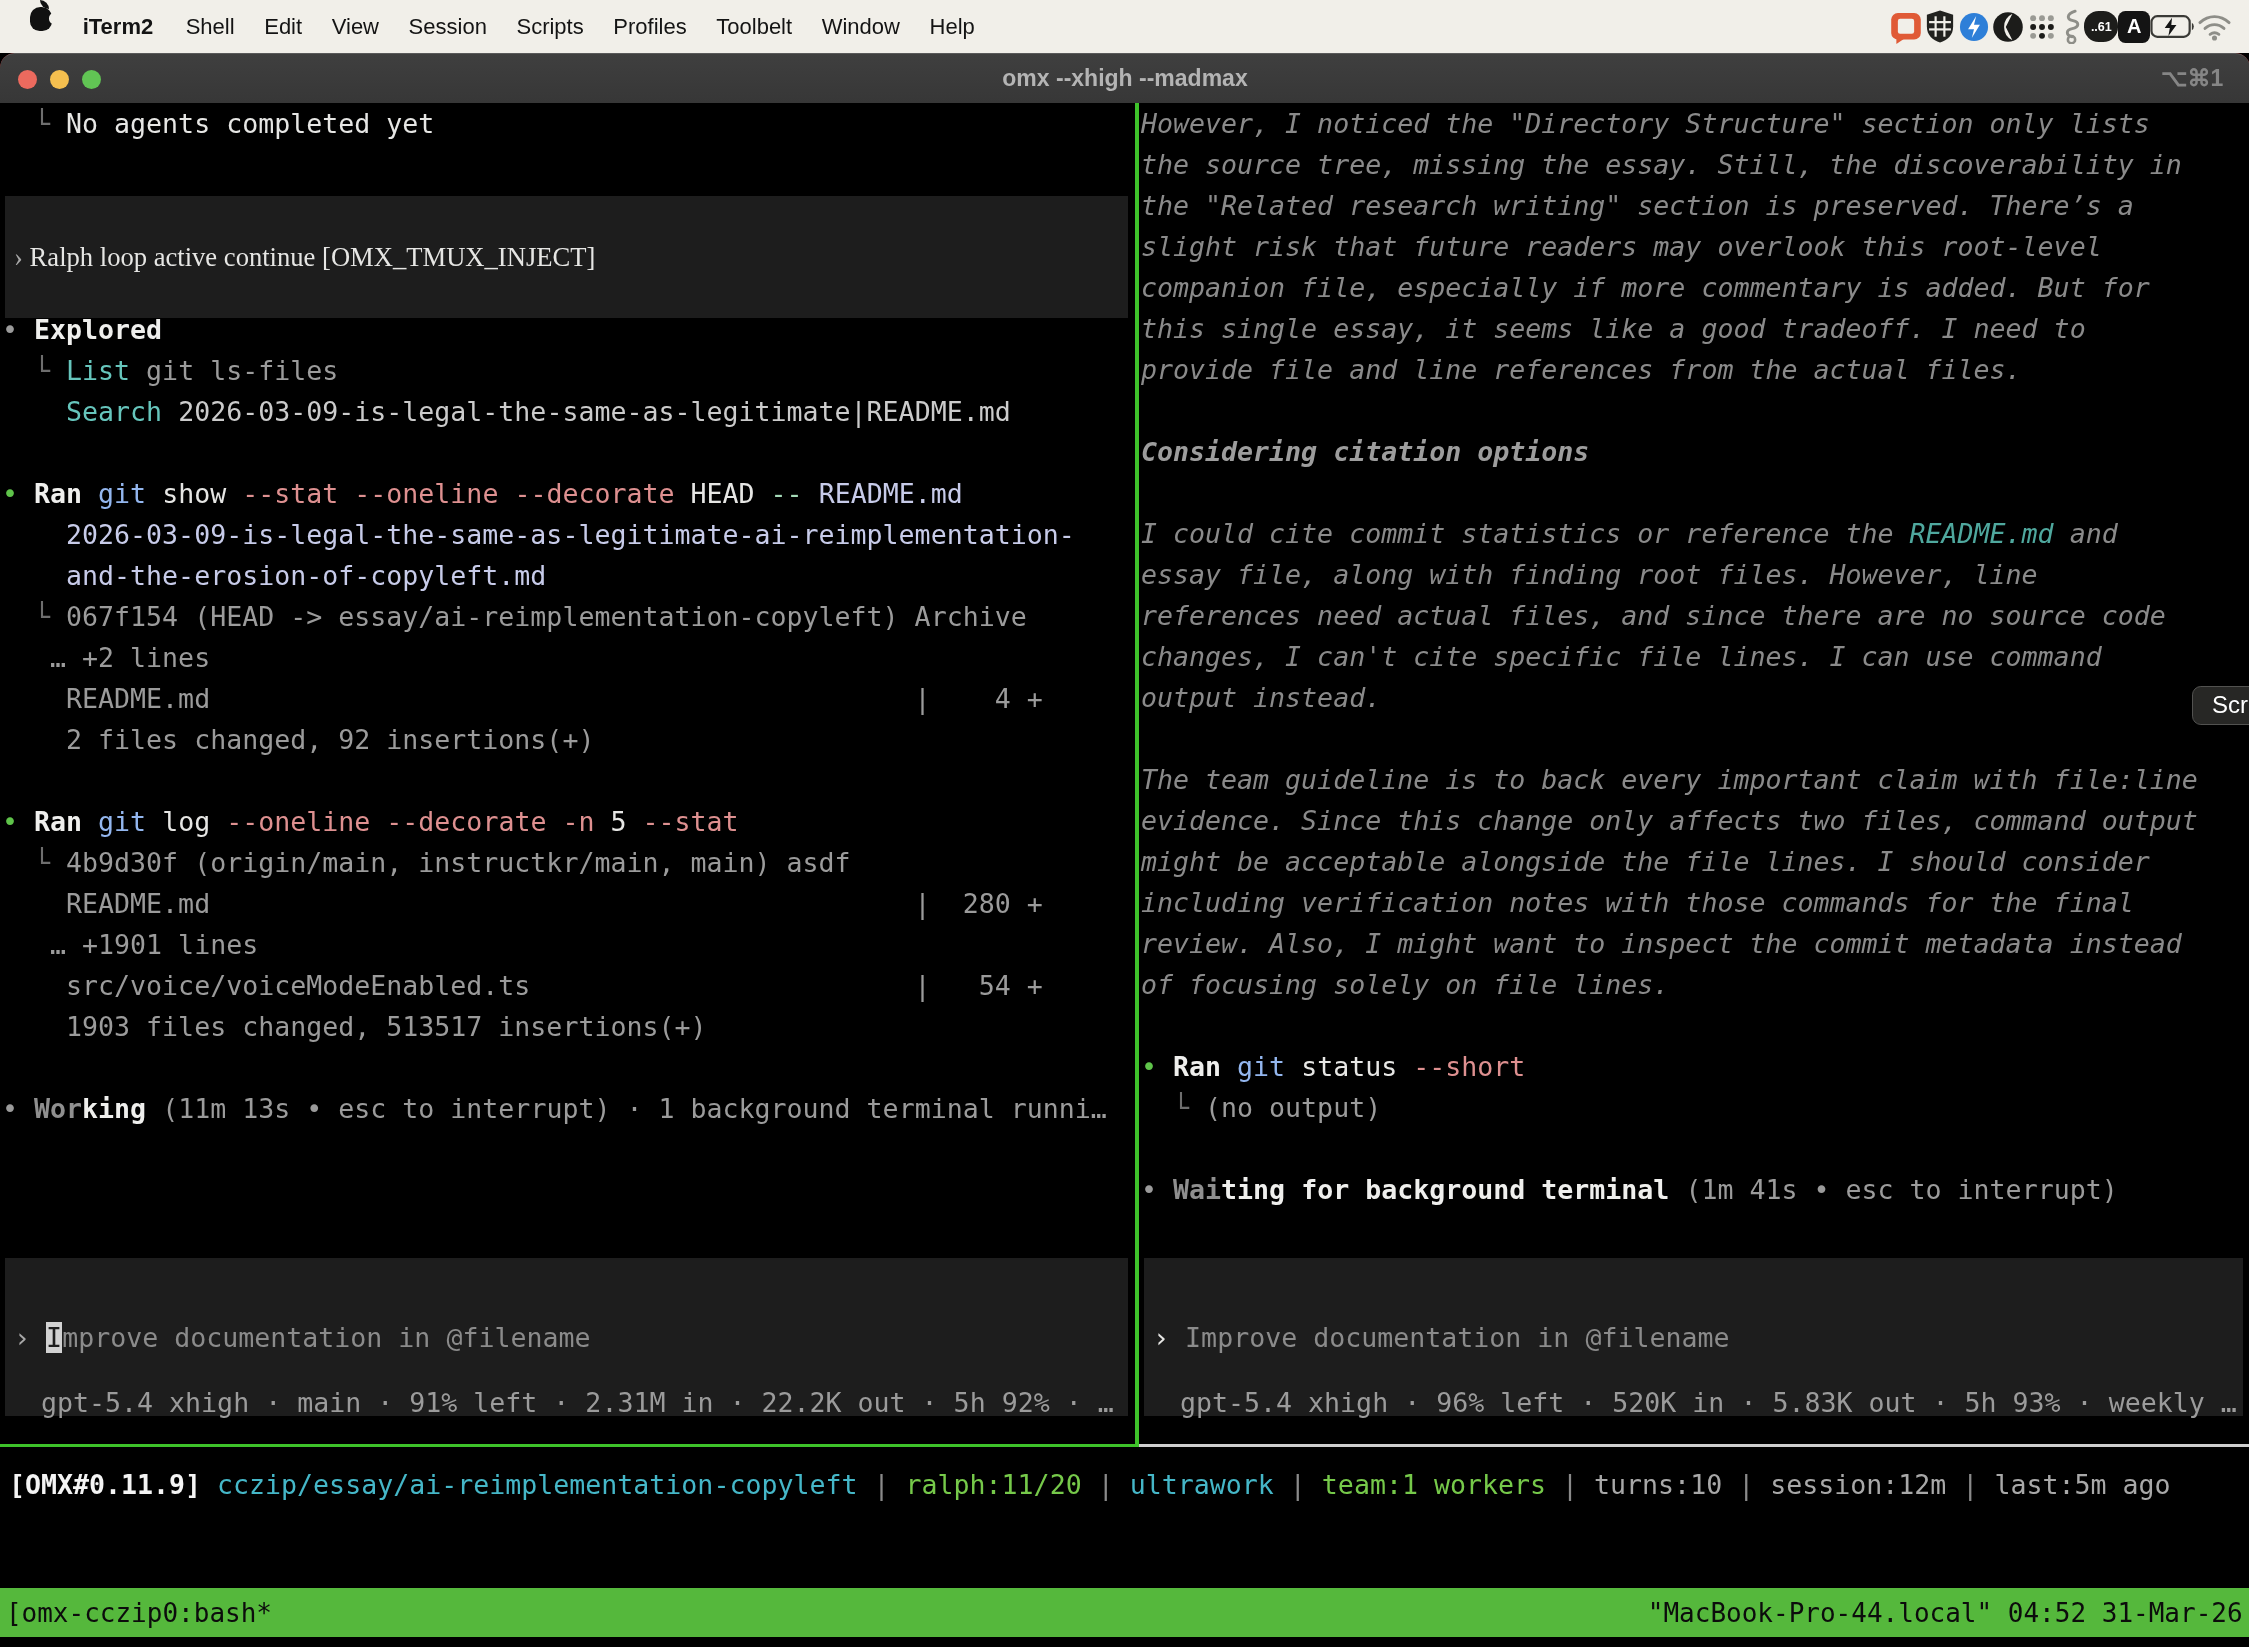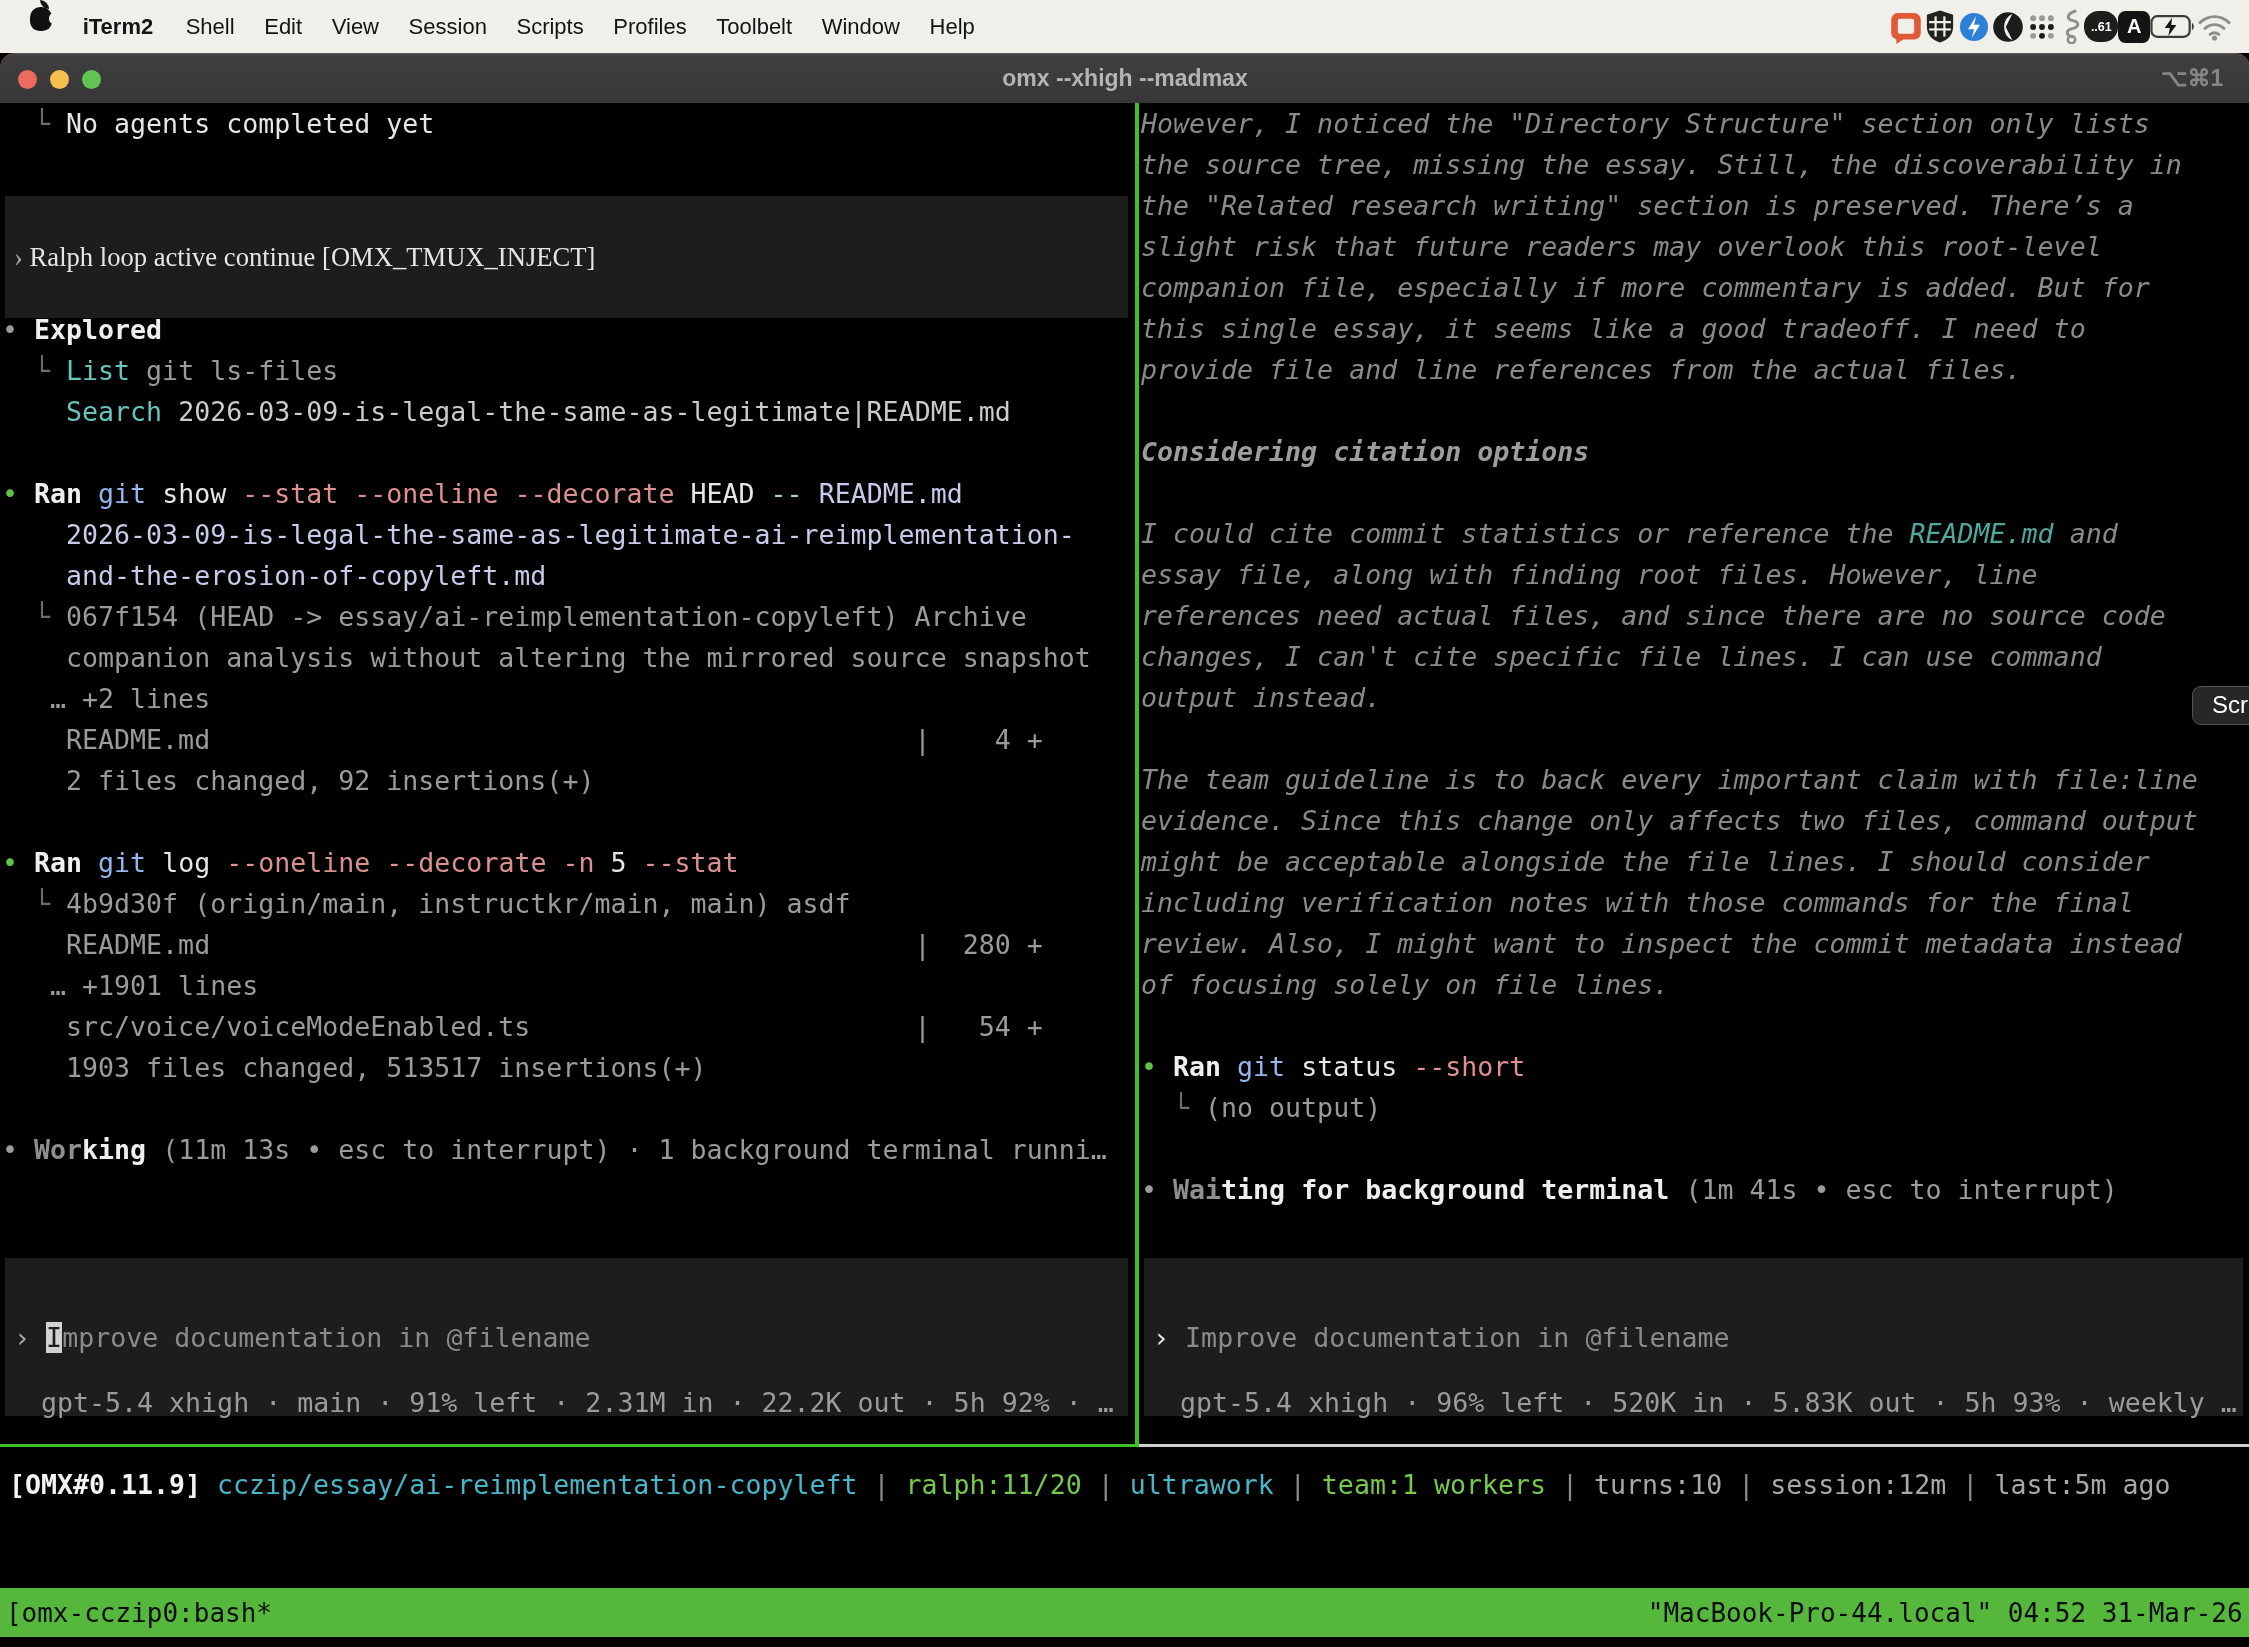--- a/index.html
+++ b/index.html
@@ -220,21 +220,20 @@
           </div>
         <div class="flow" style="margin-top:165px;">
             <div class="t-line"><span class="s-g">• </span><span class="s-b">Explored</span></div>
             <div class="t-line"><span class="s-tree">  └ </span><span class="s-cyan">List</span><span class="s-g"> git ls-files</span></div>
             <div class="t-line"><span class="s-g">    </span><span class="s-cyan">Search</span><span class="s-lg"> 2026-03-09-is-legal-the-same-as-legitimate|README.md</span></div>
             <div class="t-line">&nbsp;</div>
             <div class="t-line"><span class="s-grn">• </span><span class="s-b">Ran</span><span class="s-w"> </span><span class="s-blue">git</span><span class="s-w"> show </span><span class="s-pink">--stat --oneline --decorate</span><span class="s-w"> HEAD </span><span class="s-pgrn">--</span><span class="s-w"> </span><span class="s-lav">README.md</span></div>
             <div class="t-line"><span class="s-lav">    2026-03-09-is-legal-the-same-as-legitimate-ai-reimplementation-</span></div>
             <div class="t-line"><span class="s-lav">    and-the-erosion-of-copyleft.md</span></div>
             <div class="t-line"><span class="s-tree">  └ </span><span class="s-g">067f154 (HEAD -&gt; essay/ai-reimplementation-copyleft) Archive</span></div>
-            <div class="t-line"><span class="s-g">    companion analysis without altering the mirrored source snapshot</span></div>
             <div class="t-line"><span class="s-g">   … +2 lines</span></div>
             <div class="t-line"><span class="s-g">    README.md                                            |    4 +</span></div>
             <div class="t-line"><span class="s-g">    2 files changed, 92 insertions(+)</span></div>
             <div class="t-line">&nbsp;</div>
             <div class="t-line"><span class="s-grn">• </span><span class="s-b">Ran</span><span class="s-w"> </span><span class="s-blue">git</span><span class="s-w"> log </span><span class="s-pink">--oneline --decorate</span><span class="s-w"> </span><span class="s-pink">-n</span><span class="s-w"> 5 </span><span class="s-pink">--stat</span></div>
             <div class="t-line"><span class="s-tree">  └ </span><span class="s-g">4b9d30f (origin/main, instructkr/main, main) asdf</span></div>
             <div class="t-line"><span class="s-g">    README.md                                            |  280 +</span></div>
             <div class="t-line"><span class="s-g">   … +1901 lines</span></div>
             <div class="t-line"><span class="s-g">    src/voice/voiceModeEnabled.ts                        |   54 +</span></div>
             <div class="t-line"><span class="s-g">    1903 files changed, 513517 insertions(+)</span></div>

